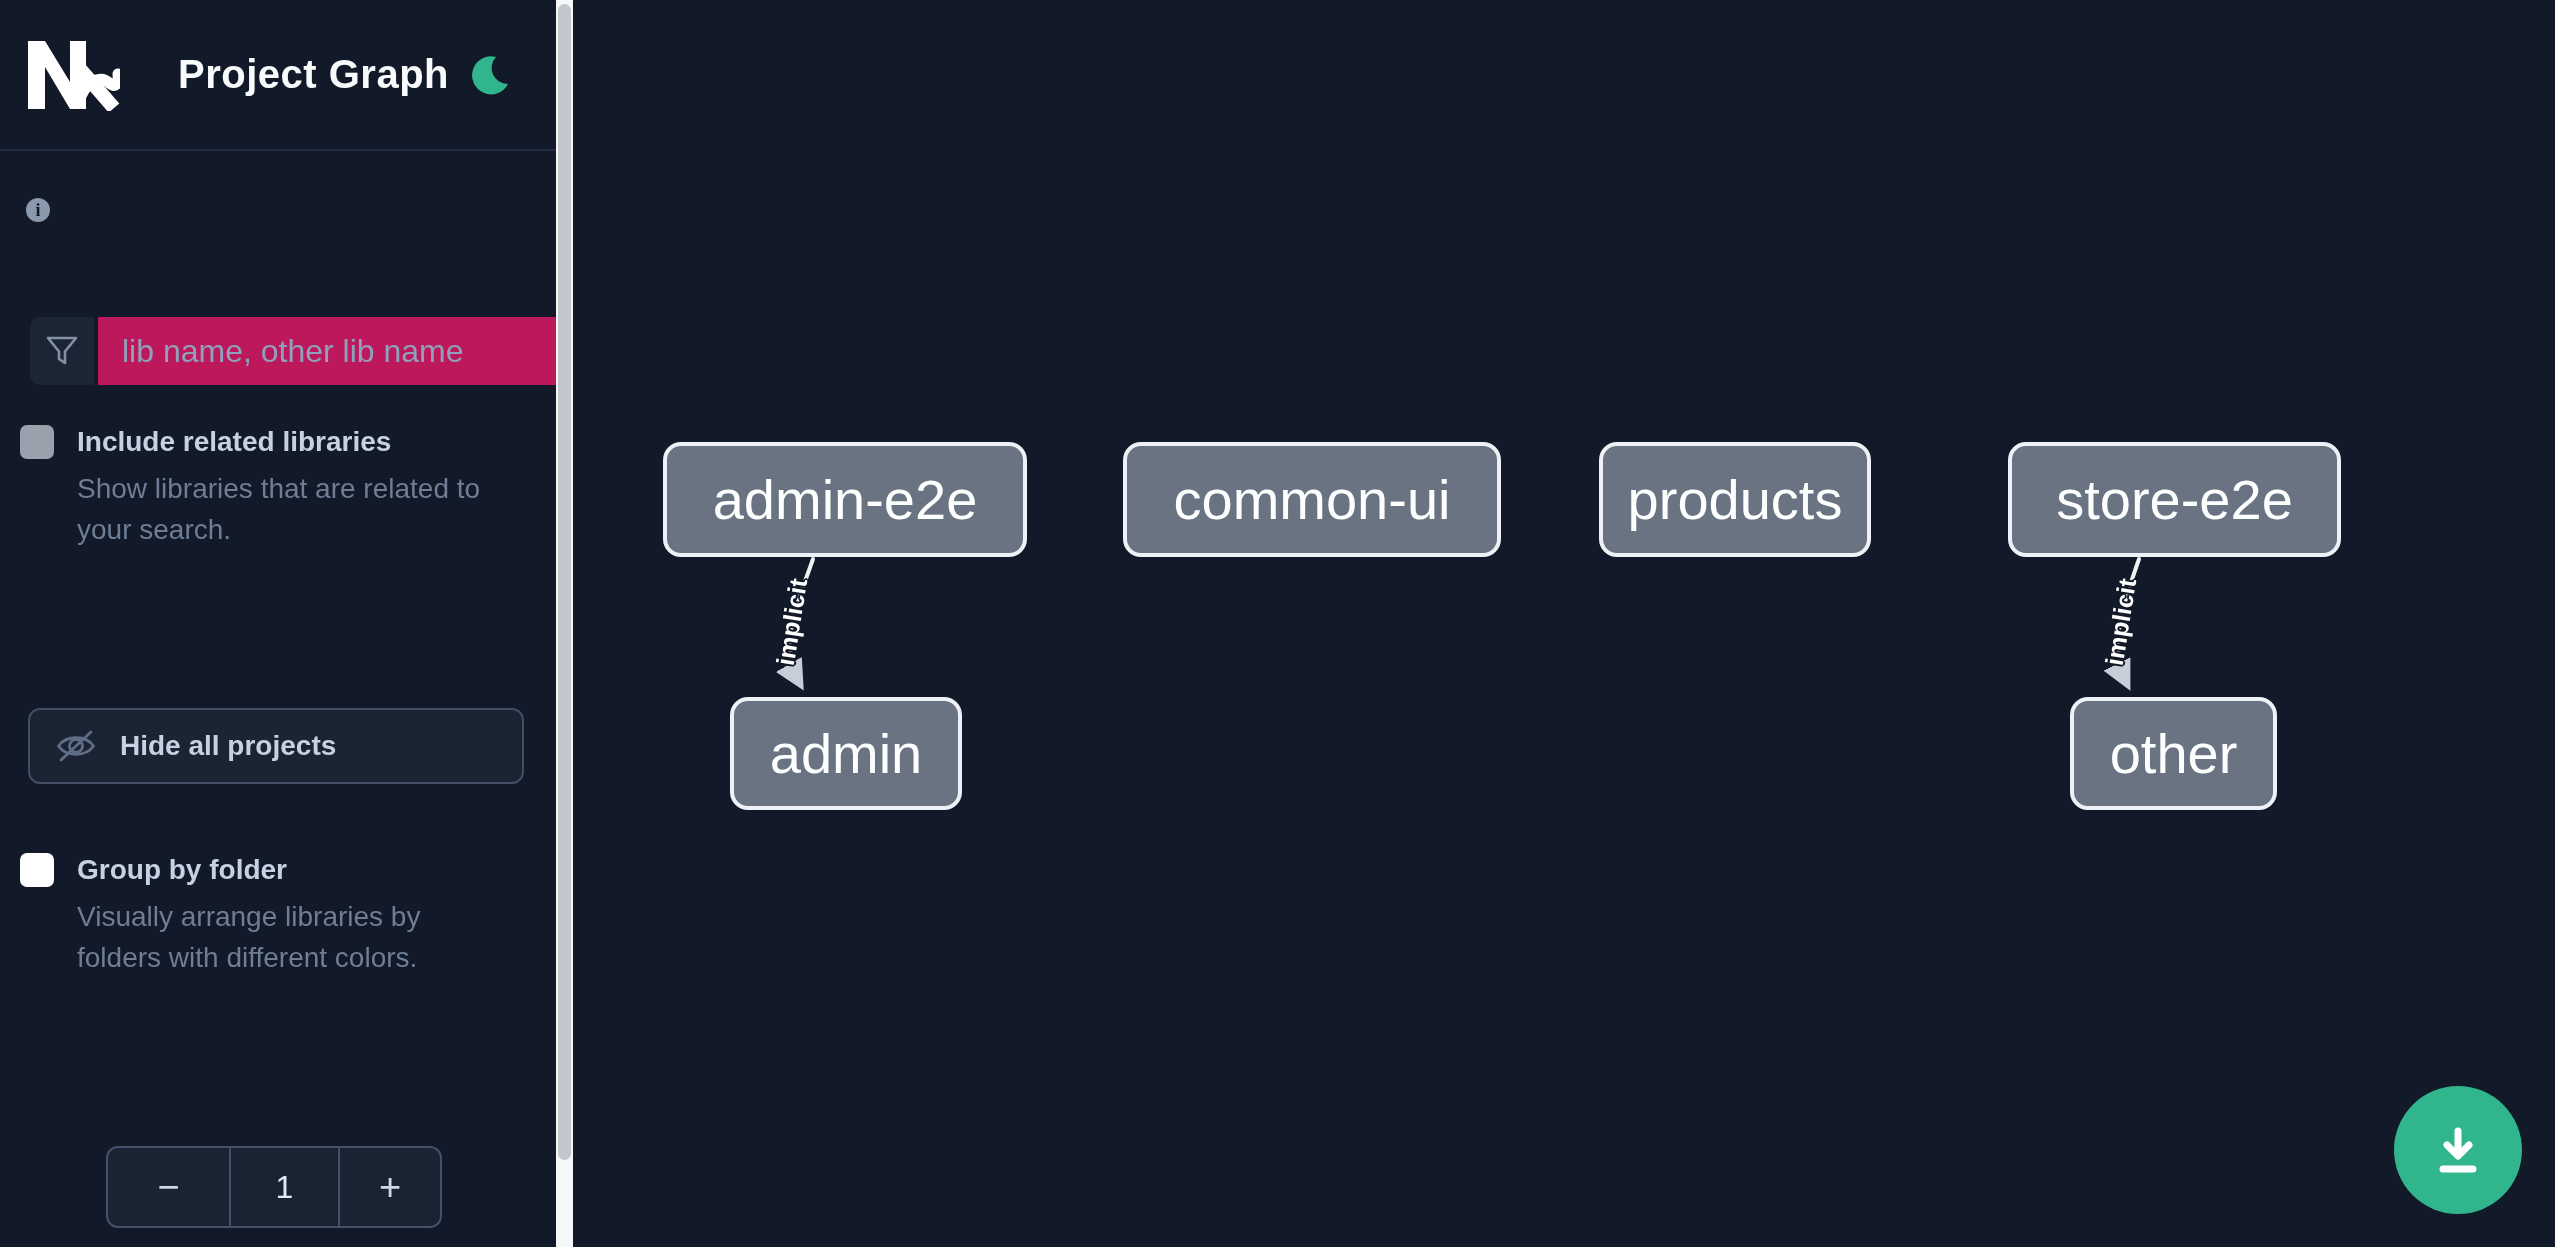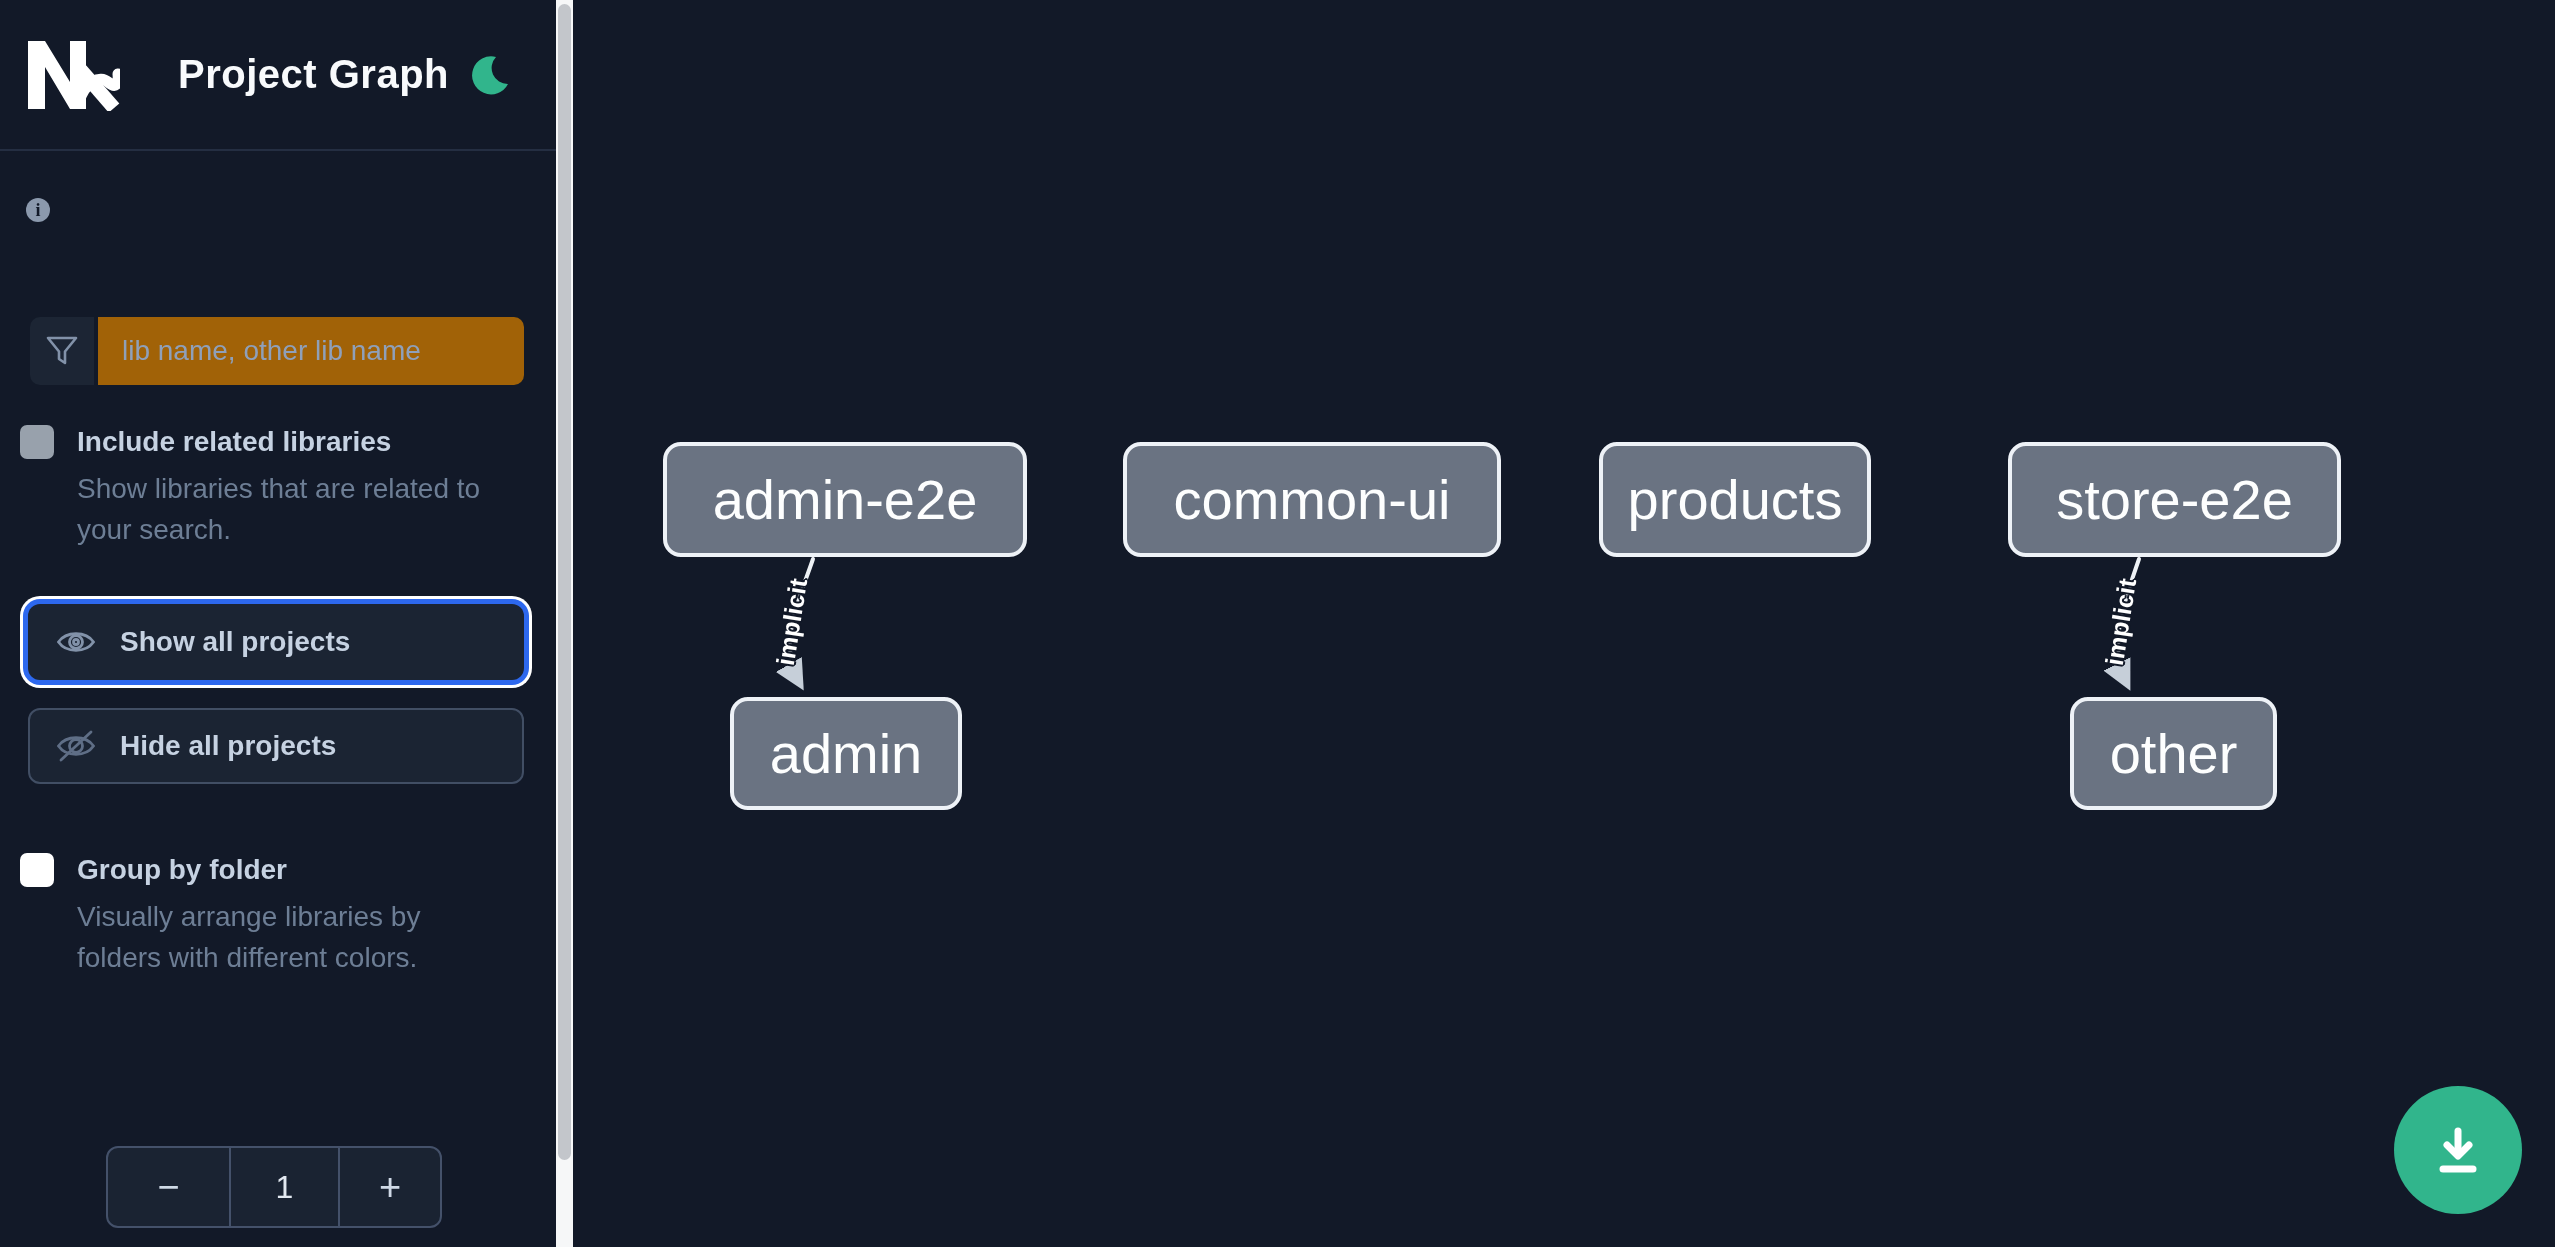--- a/index.html
+++ b/index.html
@@ -39,23 +39,23 @@
   }
   .tagline-text { font-size: 26px; color: #9fadc2; }
 
   .filter-bar { position: absolute; left: 30px; top: 317px; width: 494px; height: 68px; display: flex; }
   .filter-icon-cell {
     width: 64px; height: 68px; background: #1c2534; border-radius: 10px 0 0 10px;
     display: flex; align-items: center; justify-content: center; flex: 0 0 auto;
     margin-right: 4px;
   }
   .filter-input {
-    flex: 1; height: 68px; background: #a16207; border: none; outline: none;
+    flex: 1; height: 68px; background: #be185d; border: none; outline: none;
     border-radius: 0 10px 10px 0; padding: 0 24px;
-    font-family: "Liberation Sans", sans-serif; font-size: 28px; color: #dbe4f0;
+    font-family: "Liberation Sans", sans-serif; font-size: 32px; color: #dbe4f0;
   }
   .filter-input::placeholder { color: #8fa0ba; opacity: 1; }
 
   .option { position: absolute; left: 20px; right: 30px; display: grid; grid-template-columns: 34px 1fr; column-gap: 23px; }
   .opt-include   { top: 424px; }
   .opt-group     { top: 852px; }
   .opt-proximity { top: 1006px; }
   .checkbox {
     width: 34px; height: 34px; border-radius: 7px; margin-top: 1px;
     display: flex; align-items: center; justify-content: center; cursor: pointer;
@@ -164,30 +164,20 @@
   </div>
 
   <div class="option opt-include">
     <span class="checkbox" data-disabled="true" data-checked="false">
       
     </span>
     <span class="opt-label">Include related libraries</span>
     <span class="opt-desc">Show libraries that are related to your search.</span>
   </div>
 
-  <button class="side-btn btn-show">
-    <span class="btn-icon">
-      <svg width="40" height="30" viewBox="0 0 40 30" fill="none" stroke="#8292a9" stroke-width="2.8">
-        <path d="M2.5 15 C 10 4 30 4 37.5 15 C 30 26 10 26 2.5 15 Z"></path>
-        <circle cx="20" cy="15" r="6.5"></circle>
-        <circle cx="20" cy="15" r="2.5"></circle>
-      </svg>
-    </span>
-    <span>Show all projects</span>
-  </button>
 
   <button class="side-btn btn-hide">
     <span class="btn-icon">
       <svg width="40" height="34" viewBox="0 0 40 34" fill="none" stroke="#5f6e86" stroke-width="2.8" stroke-linecap="round">
         <path d="M2.5 17 C 10 6 30 6 37.5 17 C 30 28 10 28 2.5 17 Z"></path>
         <circle cx="20" cy="17" r="6.5"></circle>
         <path d="M5 31 L35 3"></path>
       </svg>
     </span>
     <span>Hide all projects</span>

